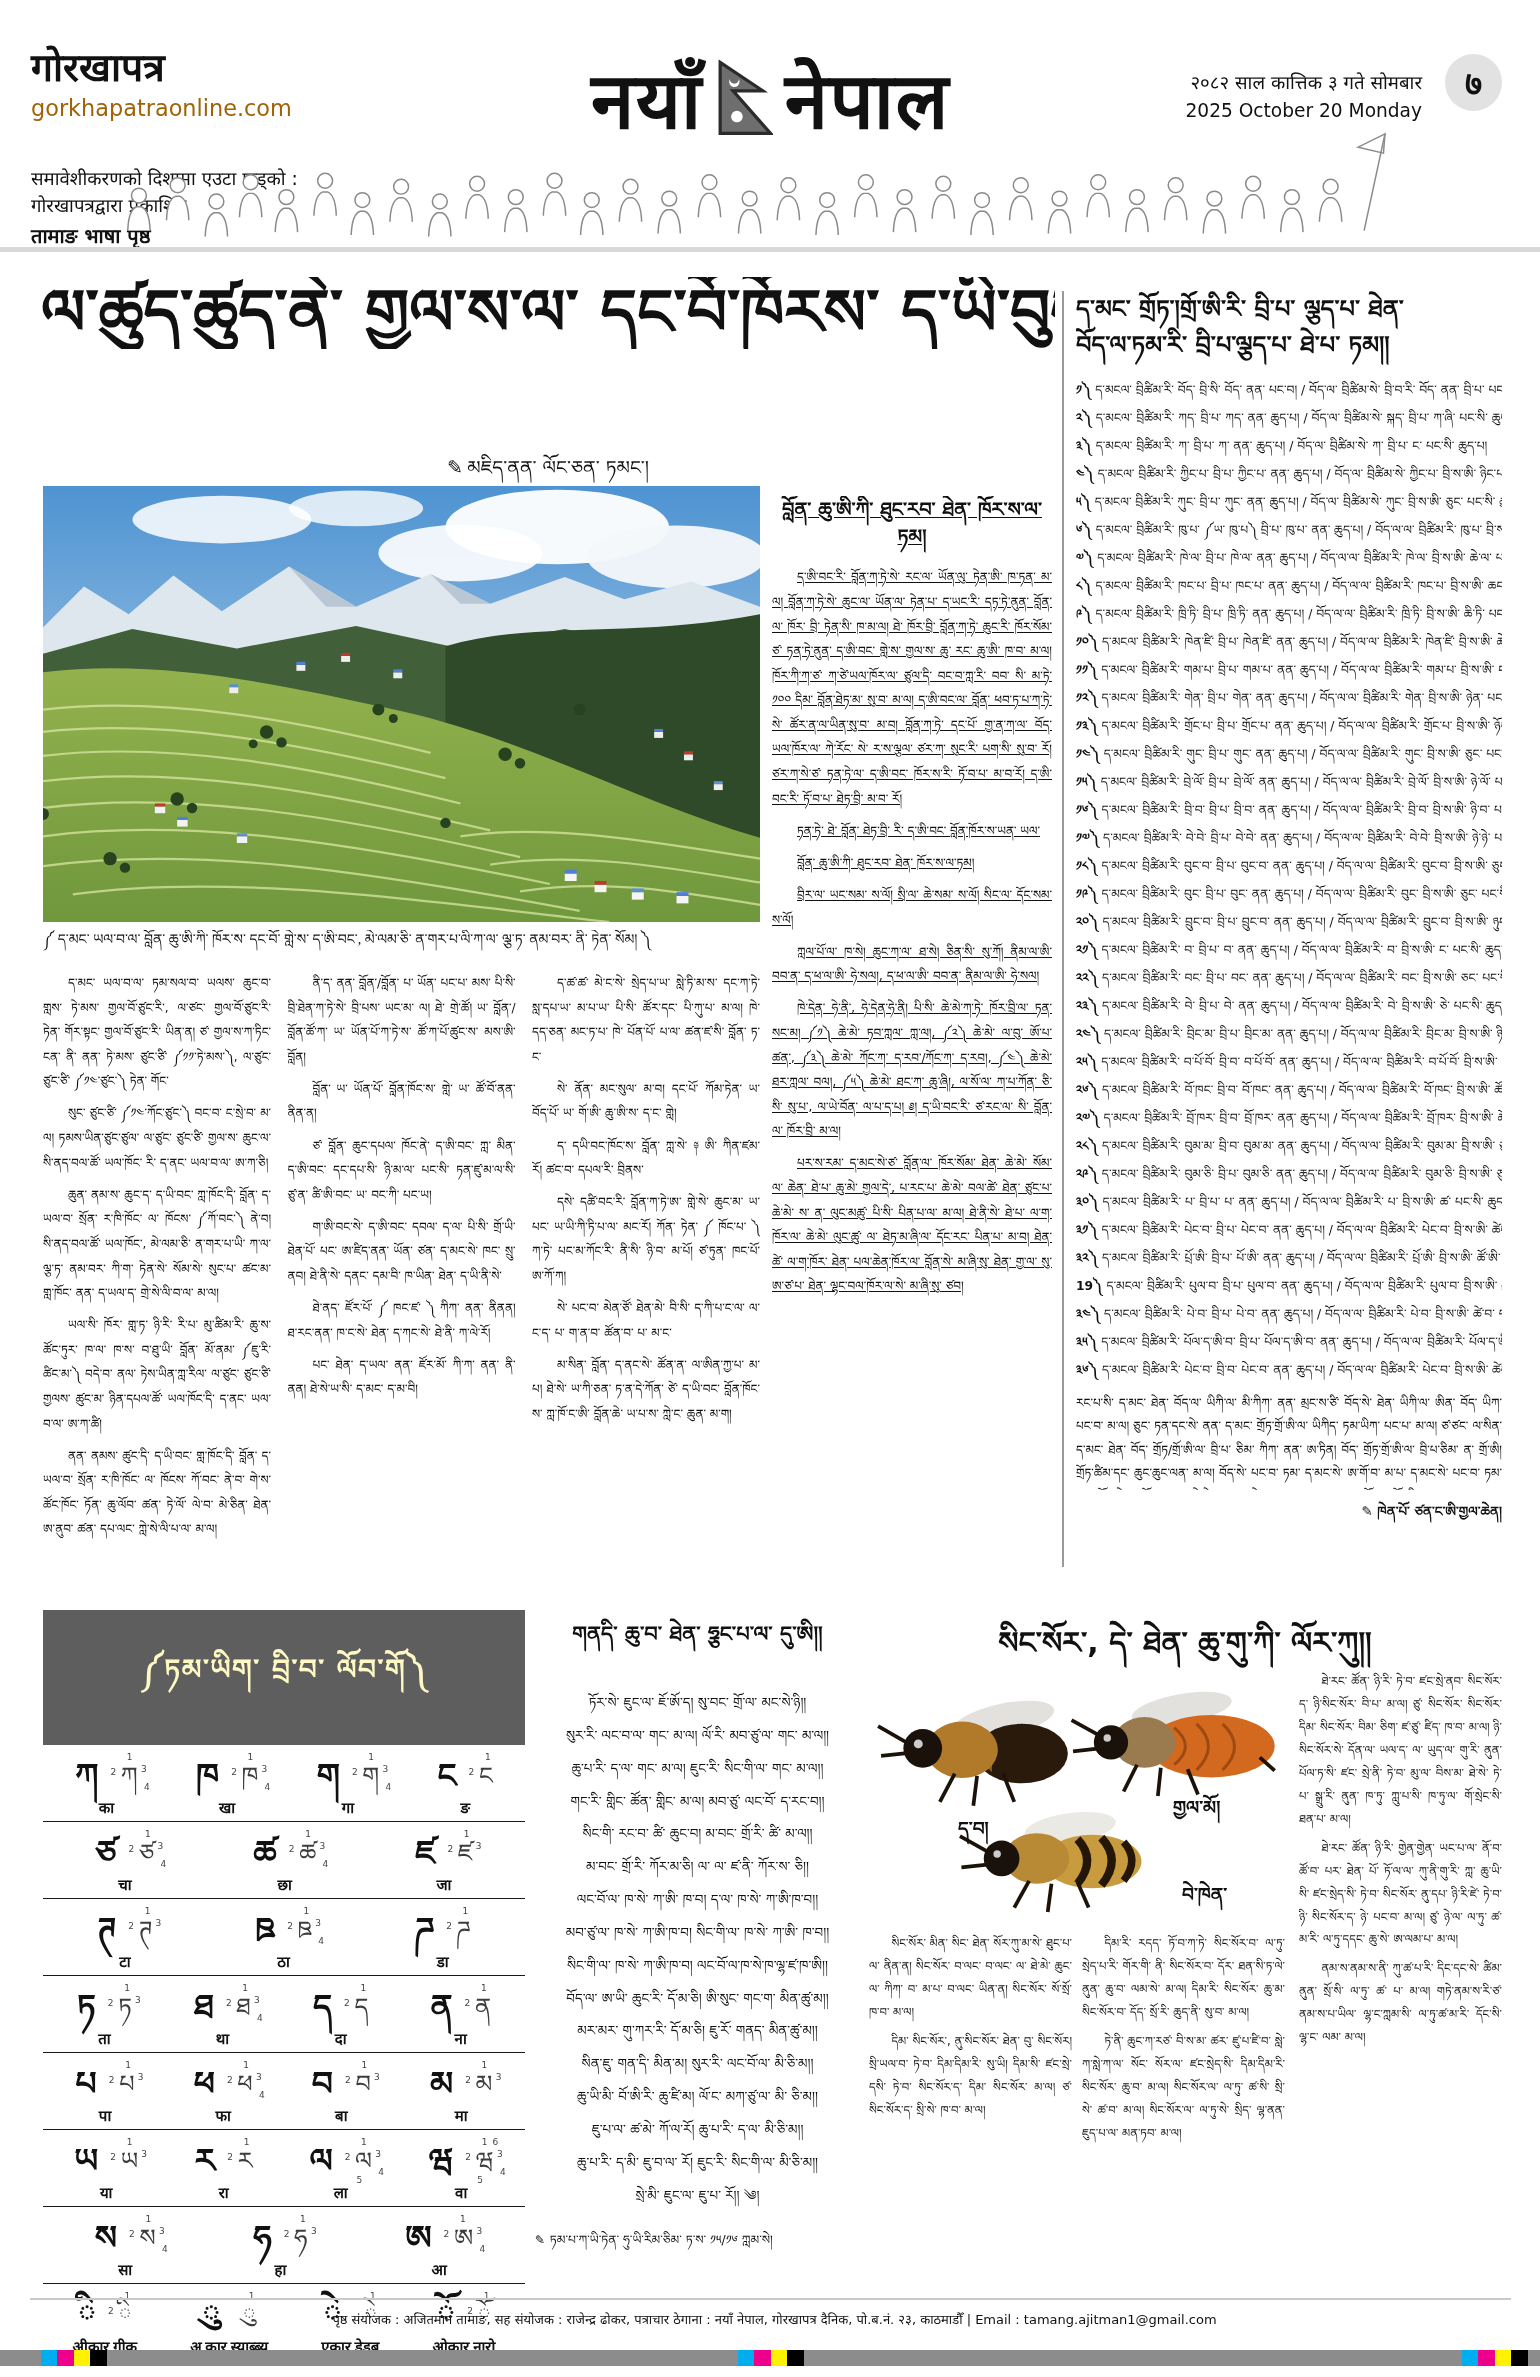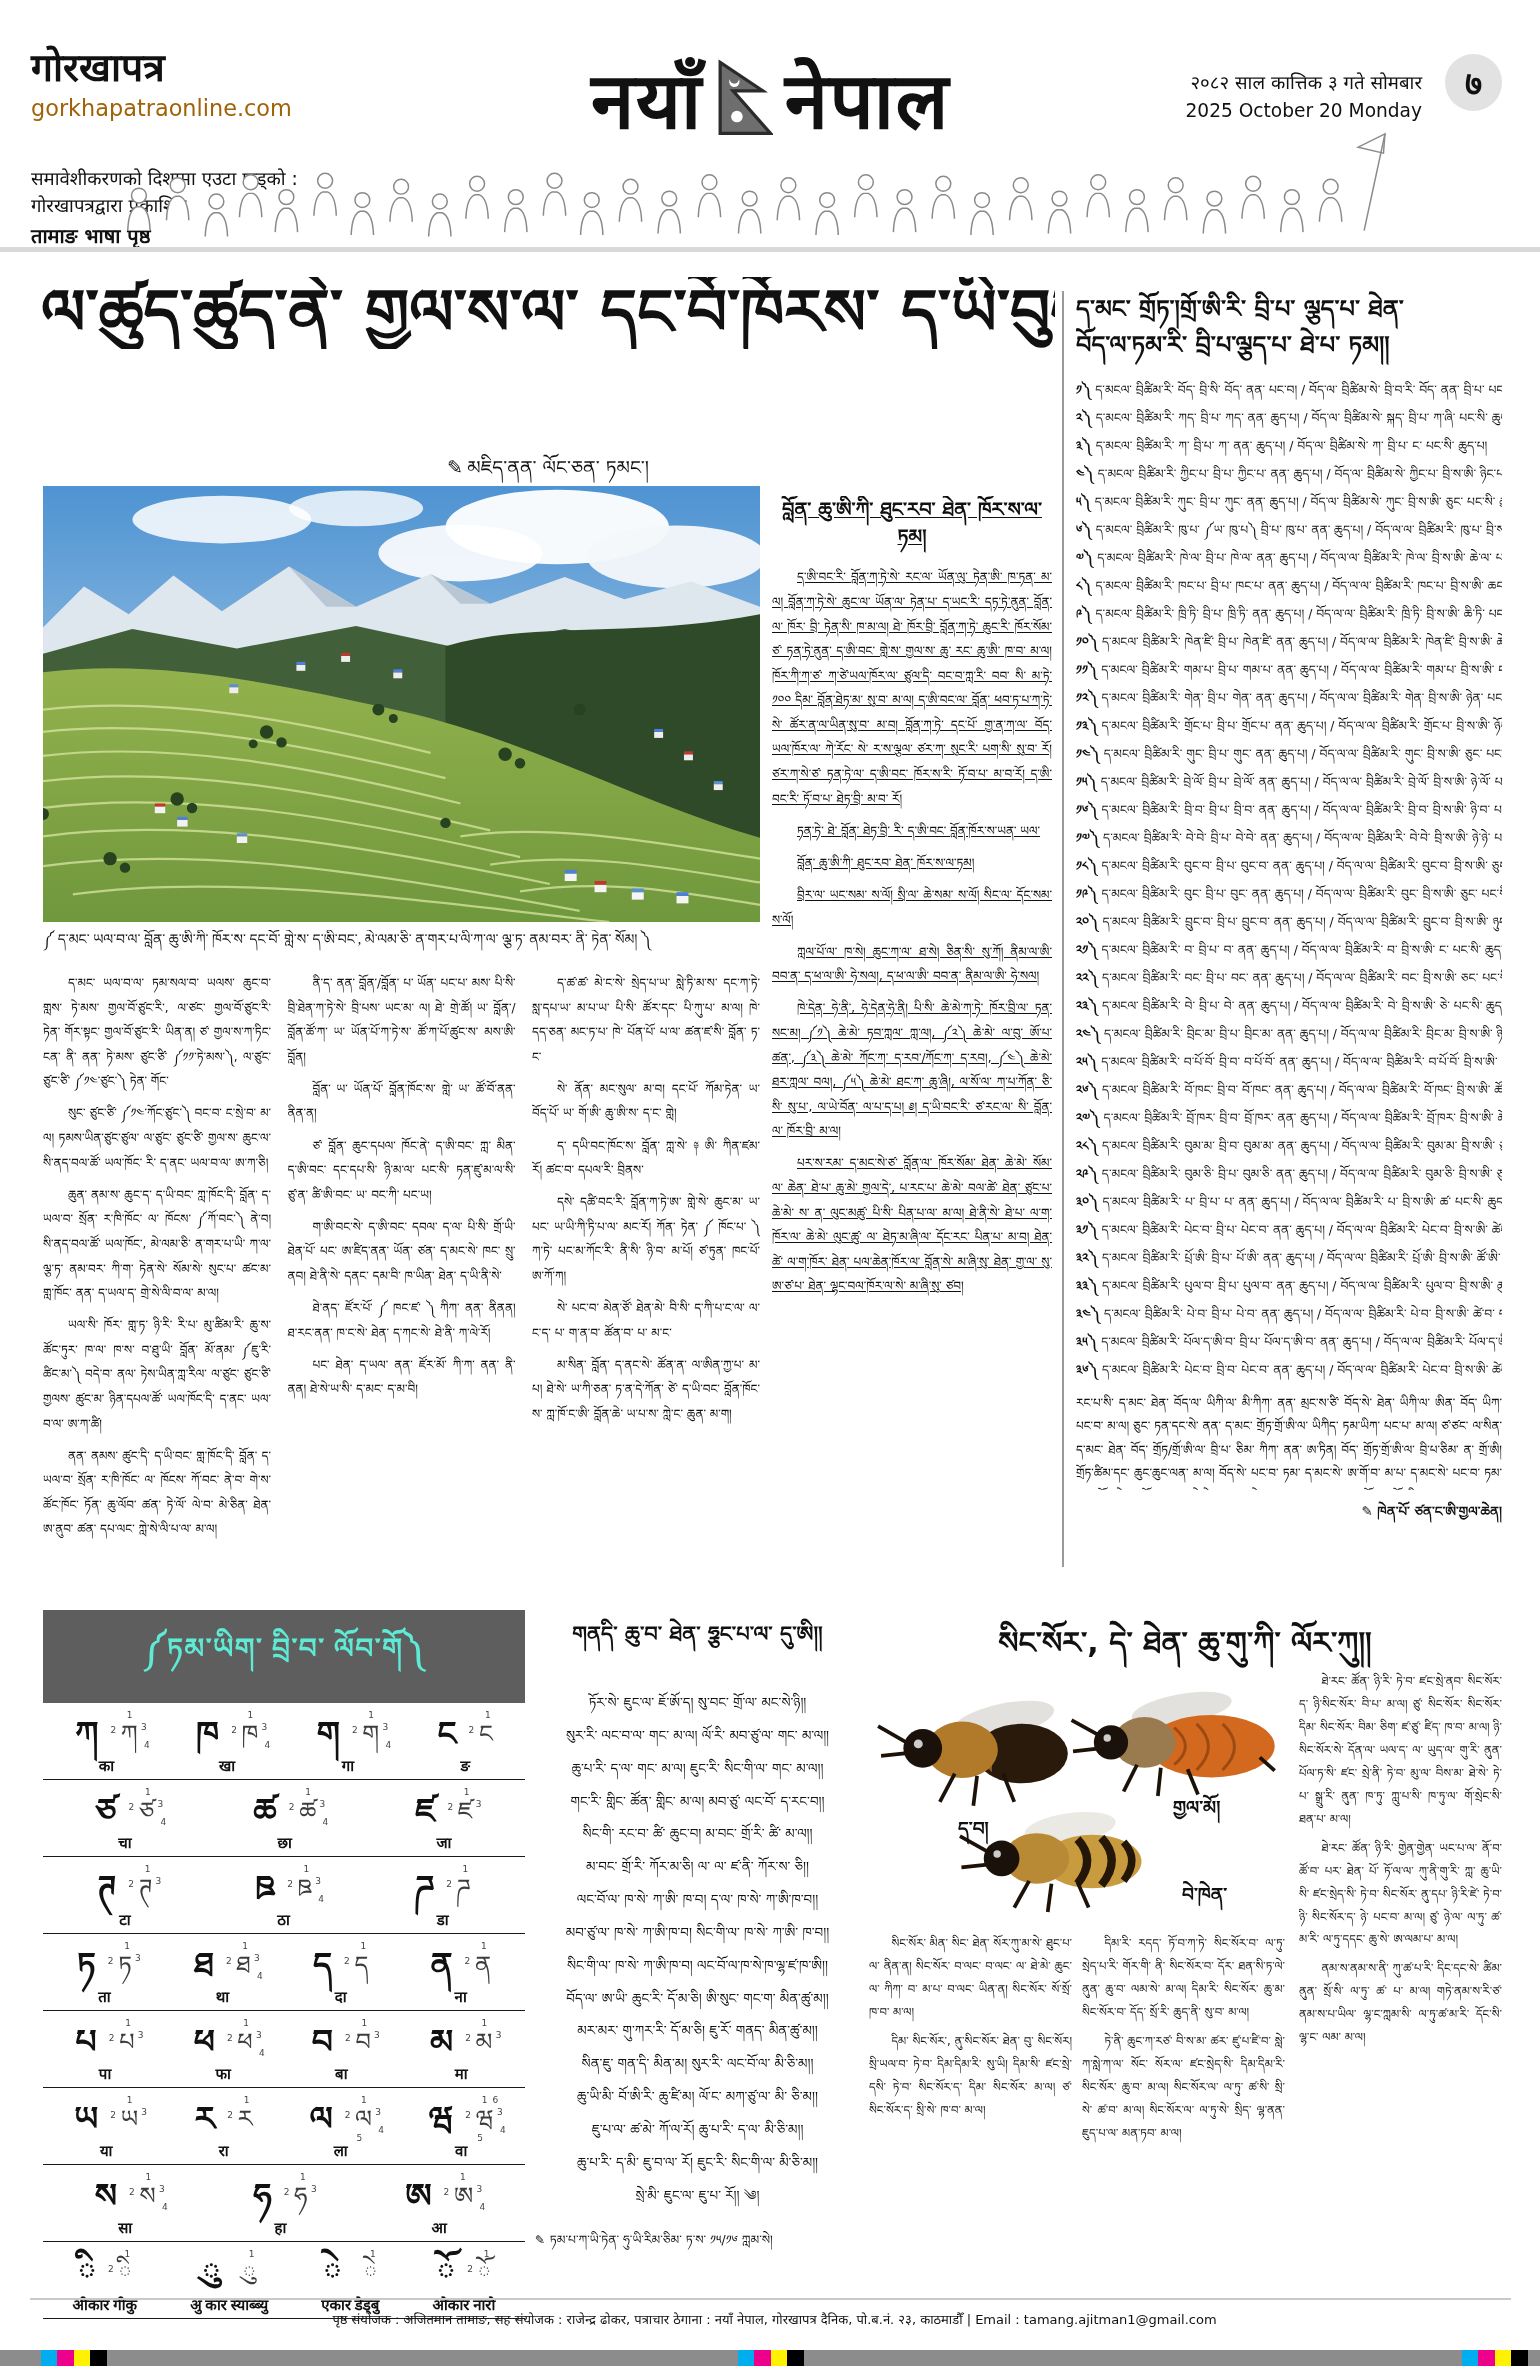--- a/index.html
+++ b/index.html
@@ -34,22 +34,22 @@
   
   .rightart{position:absolute;left:1076px;top:291px;width:426px;height:1294px;overflow:hidden;}
   .r-head{font-size:24px;font-weight:bold;line-height:1.5;margin:0 0 13.4px 0;}
   .list{margin-top:4.5px;}
   .li{white-space:nowrap;overflow:hidden;font-size:12.3px;line-height:28px;}
   .li .num{font-weight:bold;margin-right:4.5px;}
   .closing{font-size:12px;line-height:1.95;text-align:justify;margin-top:7.5px;height:98px;overflow:hidden;}
   .signature{text-align:right;font-size:13.4px;margin-top:6px;font-weight:bold;}
   
   .chart{position:absolute;left:43px;top:1610px;width:482px;}
-  .chart-head{background:#5e5e5e;color:#5eead4;text-align:center;font-size:28px;font-weight:bold;
-              padding:7px 0;letter-spacing:1.5px;font-family:Liberation Serif, serif;}
+  .chart-head{background:#5e5e5e;color:#fef9c3;text-align:center;font-size:28px;font-weight:bold;
+              padding:28px 0;letter-spacing:1.5px;}
   .crow{display:flex;justify-content:space-around;align-items:flex-end;border-bottom:1.5px solid #1a1a1a;
         padding:7.5px 3px 4.5px 3px;min-height:64px;}
   .ccell{text-align:center;}
   .glyphs{display:flex;align-items:center;justify-content:center;}
   .bigl{font-size:33px;font-weight:bold;line-height:1;}
   .practice{position:relative;margin-left:22.4px;font-size:24px;color:#3c3c3c;line-height:1;}
   .practice .d{position:absolute;font-style:normal;font-size:9px;color:#444;}
   .d1{top:-10.4px;left:6px;} .d2{left:-10.4px;top:4.5px;} .d3{right:-9px;top:1.5px;}
   .d4{right:-12px;bottom:-4.5px;} .d5{bottom:-12px;left:1.5px;} .d6{top:-10.4px;right:-4.5px;}
   .dlabel{font-size:15px;font-weight:bold;margin-top:4.5px;font-family:"Liberation Serif",serif;}
@@ -344,21 +344,21 @@
         <div class="li"><span class="num">༢༣༽</span><span class="litxt">ད་མངལ་ བྲིཚིམ་རི་ བེ་ བྲི་པ་ བེ་ ནན་ ཆུད་པ། / བོད་ལ་ལ་ བྲིཚིམ་རི་ བེ་ བྲི་ས་ཨི་ ཅེ་ པང་སི་ ཆུད་པ།</span></div>
         <div class="li"><span class="num">༢༤༽</span><span class="litxt">ད་མངལ་ བྲིཚིམ་རི་ བྲིང་མ་ བྲི་པ་ བྲིང་མ་ ནན་ ཆུད་པ། / བོད་ལ་ལ་ བྲིཚིམ་རི་ བྲིང་མ་ བྲི་ས་ཨི་ ཉིང་མ་ པང་སི་ ཆུད་པ།</span></div>
         <div class="li"><span class="num">༢༥༽</span><span class="litxt">ད་མངལ་ བྲིཚིམ་རི་ བ་པོ་བོ་ བྲི་བ་ བ་པོ་བོ་ ནན་ ཆུད་པ། / བོད་ལ་ལ་ བྲིཚིམ་རི་ བ་པོ་བོ་ བྲི་ས་ཨི་ ང་པོ་བོ་ པང་སི་ ཆུད་པ།</span></div>
         <div class="li"><span class="num">༢༦༽</span><span class="litxt">ད་མངལ་ བྲིཚིམ་རི་ བོ་ཁང་ བྲི་བ་ བོ་ཁང་ ནན་ ཆུད་པ། / བོད་ལ་ལ་ བྲིཚིམ་རི་ བོ་ཁང་ བྲི་ས་ཨི་ ཚོ་ཁང་ པང་སི་ ཆུད་པ།</span></div>
         <div class="li"><span class="num">༢༧༽</span><span class="litxt">ད་མངལ་ བྲིཚིམ་རི་ བྲོ་ཁར་ བྲི་བ་ བྲོ་ཁར་ ནན་ ཆུད་པ། / བོད་ལ་ལ་ བྲིཚིམ་རི་ བྲོ་ཁར་ བྲི་ས་ཨི་ ཚོ་ཁར་ པང་སི་ ཆུད་པ།</span></div>
         <div class="li"><span class="num">༢༨༽</span><span class="litxt">ད་མངལ་ བྲིཚིམ་རི་ བུམ་མ་ བྲི་བ་ བུམ་མ་ ནན་ ཆུད་པ། / བོད་ལ་ལ་ བྲིཚིམ་རི་ བུམ་མ་ བྲི་ས་ཨི་ ཅུམ་མ་ པང་སི་ ཆུད་པ།</span></div>
         <div class="li"><span class="num">༢༩༽</span><span class="litxt">ད་མངལ་ བྲིཚིམ་རི་ བུམ་ཅི་ བྲི་པ་ བུམ་ཅི་ ནན་ ཆུད་པ། / བོད་ལ་ལ་ བྲིཚིམ་རི་ བུམ་ཅི་ བྲི་ས་ཨི་ ཅུམ་ཅི་ པང་སི་ ཆུད་པ།</span></div>
         <div class="li"><span class="num">༣༠༽</span><span class="litxt">ད་མངལ་ བྲིཚིམ་རི་ པ་ བྲི་པ་ པ་ ནན་ ཆུད་པ། / བོད་ལ་ལ་ བྲིཚིམ་རི་ པ་ བྲི་ས་ཨི་ ཚ་ པང་སི་ ཆུད་པ།</span></div>
         <div class="li"><span class="num">༣༡༽</span><span class="litxt">ད་མངལ་ བྲིཚིམ་རི་ པེང་བ་ བྲི་པ་ པེང་བ་ ནན་ ཆུད་པ། / བོད་ལ་ལ་ བྲིཚིམ་རི་ པེང་བ་ བྲི་ས་ཨི་ ཚེང་བ་ པང་སི་ ཆུད་པ།</span></div>
         <div class="li"><span class="num">༣༢༽</span><span class="litxt">ད་མངལ་ བྲིཚིམ་རི་ པྲོ་ཨི་ བྲི་པ་ པོ་ཨི་ ནན་ ཆུད་པ། / བོད་ལ་ལ་ བྲིཚིམ་རི་ པྲོ་ཨི་ བྲི་ས་ཨི་ ཚོ་ཨི་ པང་སི་ ཆུད་པ།</span></div>
-        <div class="li"><span class="num">༣༣༽</span><span class="litxt">ད་མངལ་ བྲིཚིམ་རི་ པུལ་བ་ བྲི་པ་ པུལ་བ་ ནན་ ཆུད་པ། / བོད་ལ་ལ་ བྲིཚིམ་རི་ པུལ་བ་ བྲི་ས་ཨི་ ཚུལ་བ་ པང་སི་ ཆུད་པ།</span></div>
+        <div class="li"><span class="num">19༽</span><span class="litxt">ད་མངལ་ བྲིཚིམ་རི་ པུལ་བ་ བྲི་པ་ པུལ་བ་ ནན་ ཆུད་པ། / བོད་ལ་ལ་ བྲིཚིམ་རི་ པུལ་བ་ བྲི་ས་ཨི་ ཚུལ་བ་ པང་སི་ ཆུད་པ།</span></div>
         <div class="li"><span class="num">༣༤༽</span><span class="litxt">ད་མངལ་ བྲིཚིམ་རི་ པེ་བ་ བྲི་པ་ པེ་བ་ ནན་ ཆུད་པ། / བོད་ལ་ལ་ བྲིཚིམ་རི་ པེ་བ་ བྲི་ས་ཨི་ ཚེ་བ་ པང་སི་ ཆུད་པ།</span></div>
         <div class="li"><span class="num">༣༥༽</span><span class="litxt">ད་མངལ་ བྲིཚིམ་རི་ པོལ་ད་ཨི་བ་ བྲི་པ་ པོལ་ད་ཨི་བ་ ནན་ ཆུད་པ། / བོད་ལ་ལ་ བྲིཚིམ་རི་ པོལ་ད་ཨི་བ་ བྲི་ས་ཨི་ ཚོལ་ད་ཨི་བ་ པང་སི་ ཆུད་པ།</span></div>
         <div class="li"><span class="num">༣༦༽</span><span class="litxt">ད་མངལ་ བྲིཚིམ་རི་ པེང་བ་ བྲི་བ་ པེང་བ་ ནན་ ཆུད་པ། / བོད་ལ་ལ་ བྲིཚིམ་རི་ པེང་བ་ བྲི་ས་ཨི་ ཚེང་བ་ པང་སི་ ཆུད་པ།</span></div>
       </div>
     <div class="closing">རང་པ་སི་ ད་མང་ ཐེན་ བོད་ལ་ ཡིཀི་ལ་ མི་ཀིཀ་ ནན་ མྲང་ས་ཙི་ བོད་སེ་ ཐེན་ ཡིཀི་ལ་ ཨིན་ བོད་ ཡིཀ་ པང་བ་ མ་ལ། ཅུང་ ཏན་དང་སེ་ ནན་ ད་མང་ གྲོཏ་གྲོ་ཨི་ལ་ ཡིཀིད་ ཏམ་ཡིཀ་ པང་པ་ མ་ལ། ཙ་ཙང་ ལ་སིན་ ད་མང་ ཐེན་ བོད་ གྲོཏ/གྲོ་ཨི་ལ་ བྲི་པ་ ཅིམ་ ཀིཀ་ ནན་ ཨ་ཏིན། བོད་ གྲོཏ་གྲོ་ཨི་ལ་ བྲི་པ་ཅིམ་ ན་ གྲོ་ཨི།གྲོཏ་ཚིམ་དང་ ཆུང་ཆུང་ལན་ མ་ལ། བོད་སེ་ པང་བ་ ཏམ་ ད་མང་སེ་ ཨ་གོ་བ་ མ་པ་ ད་མང་སེ་ པང་བ་ ཏམ་ནན་ བོད་སེ་ ཨ་གོ་བ་ མ་ལ། ཐེ་སེ་ལ་མ་ ད་ ཐེན་ ད་མང་ སུན་སུན་ནན་ གྲོཏ་གུ་ཨོ་ ཏིནན། ❁</div>
     <div class="signature"><i class="peni">✎</i><span>ཁེན་པོ་ ཙན་ང་ཨི་གྱལ་ཆེན།</span></div>
   </div>
 
   <div class="chart">
     <div class="chart-head">༼ཏམ་ཡིག་ བྲི་བ་ ལོབ་གོ༽</div>

